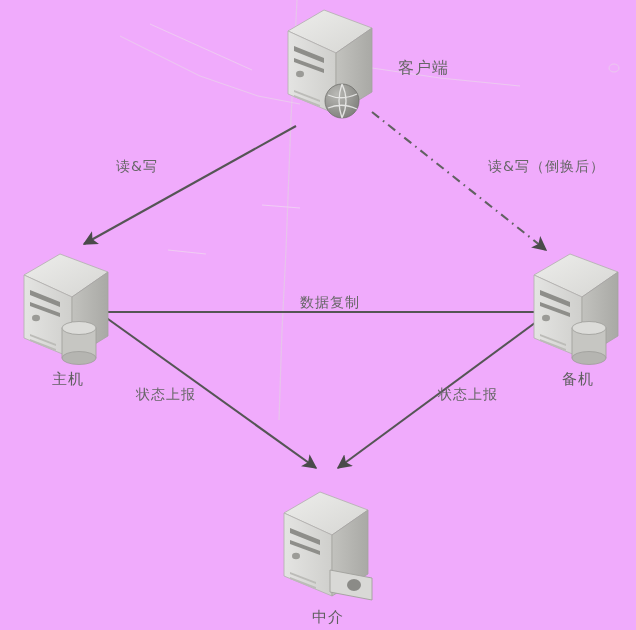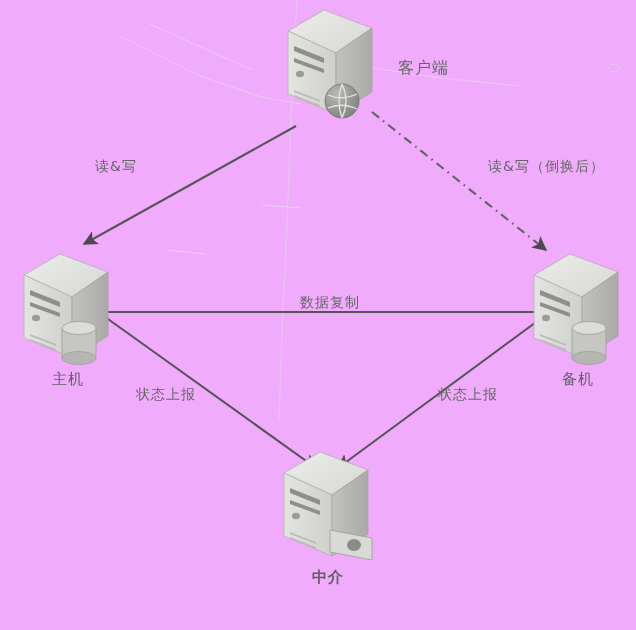--- a/index.html
+++ b/index.html
@@ -46,23 +46,23 @@
     position: absolute;
     font-size: 14px;
     color: #666666;
     letter-spacing: 1px;
     white-space: nowrap;
   }
 
   #node-client { left: 272px; top: 6px; }
   #node-primary { left: 8px; top: 250px; }
   #node-standby { left: 518px; top: 250px; }
-  #node-arbiter { left: 268px; top: 448px; font-weight: bold; }
-
-  #label-rw       { left: 95px; top: 158px; }
+  #node-arbiter { left: 268px; top: 488px; }
+
+  #label-rw       { left: 116px; top: 158px; }
   #label-rw-after { left: 488px; top: 158px; }
   #label-replica  { left: 300px; top: 282px; margin-top: 12px; }
   #label-status-l { left: 136px; top: 386px; }
   #label-status-r { left: 438px; top: 386px; }
 </style>
 </head>
 <body>
 
 <div id="stage">
 

